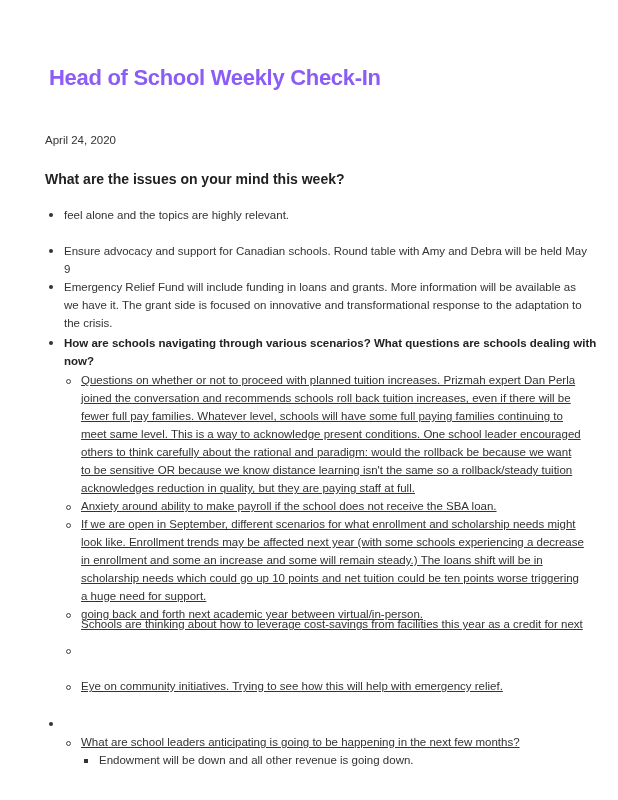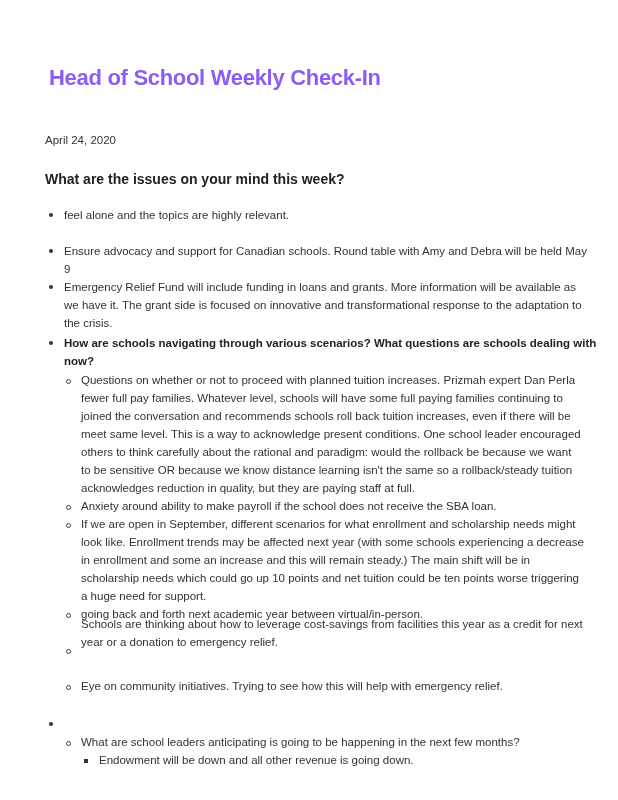--- a/index.html
+++ b/index.html
@@ -18,21 +18,21 @@
     font-size: 11.5px; color: #333333; white-space: nowrap;
   }
   .question {
     position: absolute; left: 45px; top: 171px;
     font-size: 14px; font-weight: bold; color: #222222; white-space: nowrap;
   }
   .item { position: absolute; font-size: 11.5px; line-height: 18px; color: #333333; }
   .item .line { display: block; white-space: nowrap; }
   .item.bold { font-weight: bold; color: #222222; }
   .l1 { left: 64px; }
-  .l2 { left: 81px; }
+  .l2 { left: 81px; text-decoration: underline; }
   .l3 { left: 99px; }
   .marker { position: absolute; }
   .disc { width: 4px; height: 4px; border-radius: 50%; background: #333; }
   .circle { width: 3px; height: 3px; border-radius: 50%; border: 1px solid #444; background: #fff; }
   .square { width: 4px; height: 4px; background: #333; }
 </style>
 </head>
 <body>
 
 <div class="page">
@@ -60,51 +60,50 @@
 
   <span class="marker disc" style="left:49px; top:341px;"></span>
   <div class="item l1 bold" style="top:334px;">
     <span class="line">How are schools navigating through various scenarios? What questions are schools dealing with</span>
     <span class="line">now?</span>
   </div>
 
   <span class="marker circle" style="left:66px; top:379px;"></span>
   <div class="item l2" style="top:371px;">
     <span class="line">Questions on whether or not to proceed with planned tuition increases. Prizmah expert Dan Perla</span>
+    <span class="line">joined the conversation and recommends schools roll back tuition increases, even if there will be</span>
     <span class="line">fewer full pay families. Whatever level, schools will have some full paying families continuing to</span>
-    <span class="line">joined the conversation and recommends schools roll back tuition increases, even if there will be</span>
     <span class="line">meet same level. This is a way to acknowledge present conditions.  One school leader encouraged</span>
     <span class="line">others to think carefully about the rational and paradigm: would the rollback be because we want</span>
     <span class="line">to be sensitive OR because we know distance learning isn't the same so a rollback/steady tuition</span>
     <span class="line">acknowledges reduction in quality, but they are paying staff at full.</span>
   </div>
 
   <span class="marker circle" style="left:66px; top:505px;"></span>
   <div class="item l2" style="top:497px;">
     <span class="line">Anxiety around ability to make payroll if the school does not receive the SBA loan.</span>
   </div>
 
   <span class="marker circle" style="left:66px; top:523px;"></span>
   <div class="item l2" style="top:515px;">
     <span class="line">If we are open in September, different scenarios for what enrollment and scholarship needs might</span>
     <span class="line">look like. Enrollment trends may be affected next year (with some schools experiencing a decrease</span>
-    <span class="line">in enrollment and some an increase and this will remain steady.) The main shift will be in</span>
+    <span class="line">in enrollment and some an increase and some will remain steady.) The loans shift will be in</span>
     <span class="line">scholarship needs which could go up 10 points and net tuition could be ten points worse triggering</span>
     <span class="line">a huge need for support.</span>
   </div>
 
   <span class="marker circle" style="left:66px; top:613px;"></span>
   <div class="item l2" style="top:605px;">
     <span class="line">going back and forth next academic year between virtual/in-person.</span>
   </div>
 
   <span class="marker circle" style="left:66px; top:649px;"></span>
   <div class="item l2" style="top:615px;">
     <span class="line">Schools are thinking about how to leverage cost-savings from facilities this year as a credit for next</span>
-    <span class="line">year or a donation to emergency relief.</span>
   </div>
 
   <span class="marker circle" style="left:66px; top:685px;"></span>
   <div class="item l2" style="top:677px;">
     <span class="line">Eye on community initiatives. Trying to see how this will help with emergency relief.</span>
   </div>
 
   <span class="marker disc" style="left:49px; top:722px;"></span>
 
   <span class="marker circle" style="left:66px; top:741px;"></span>

